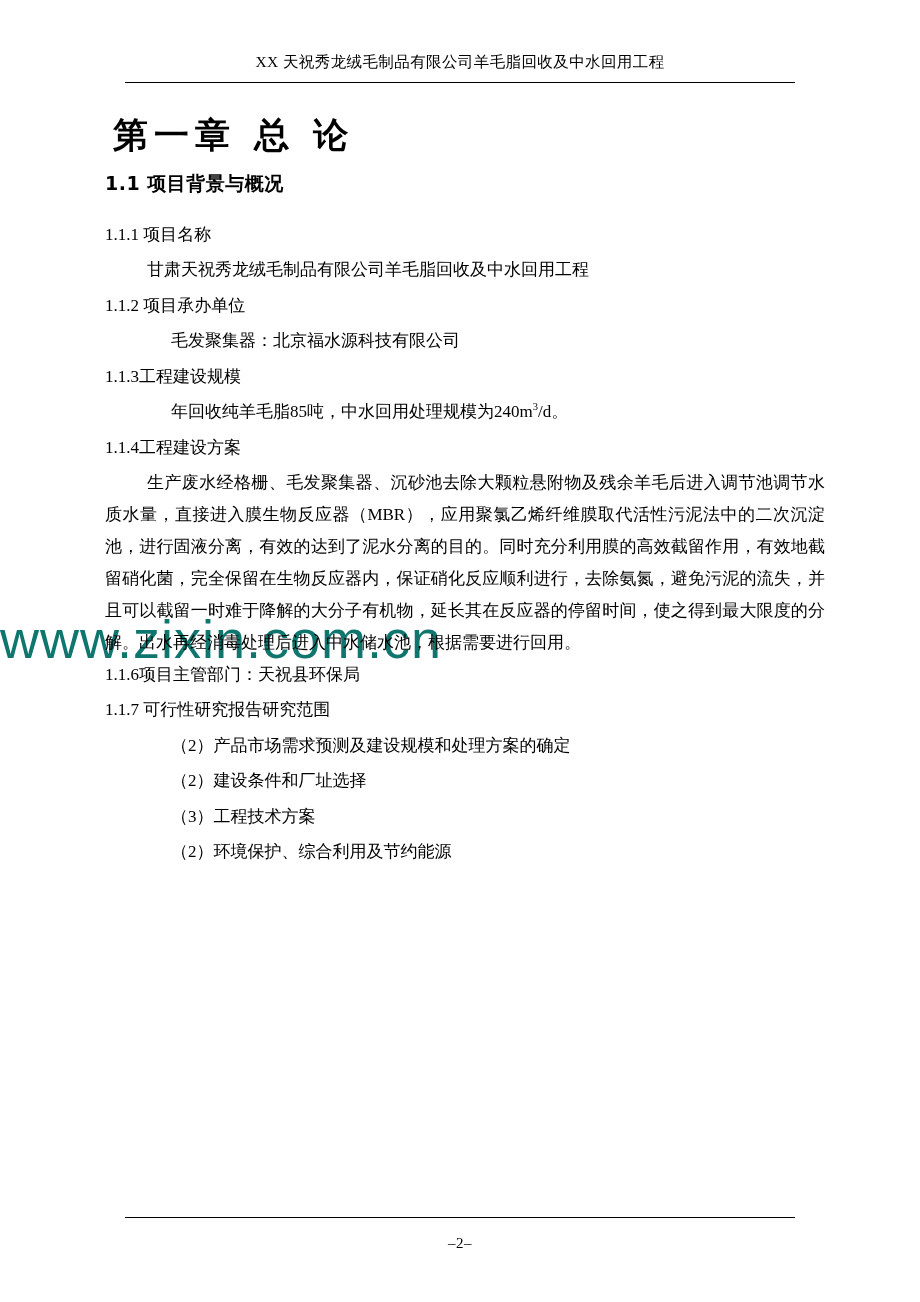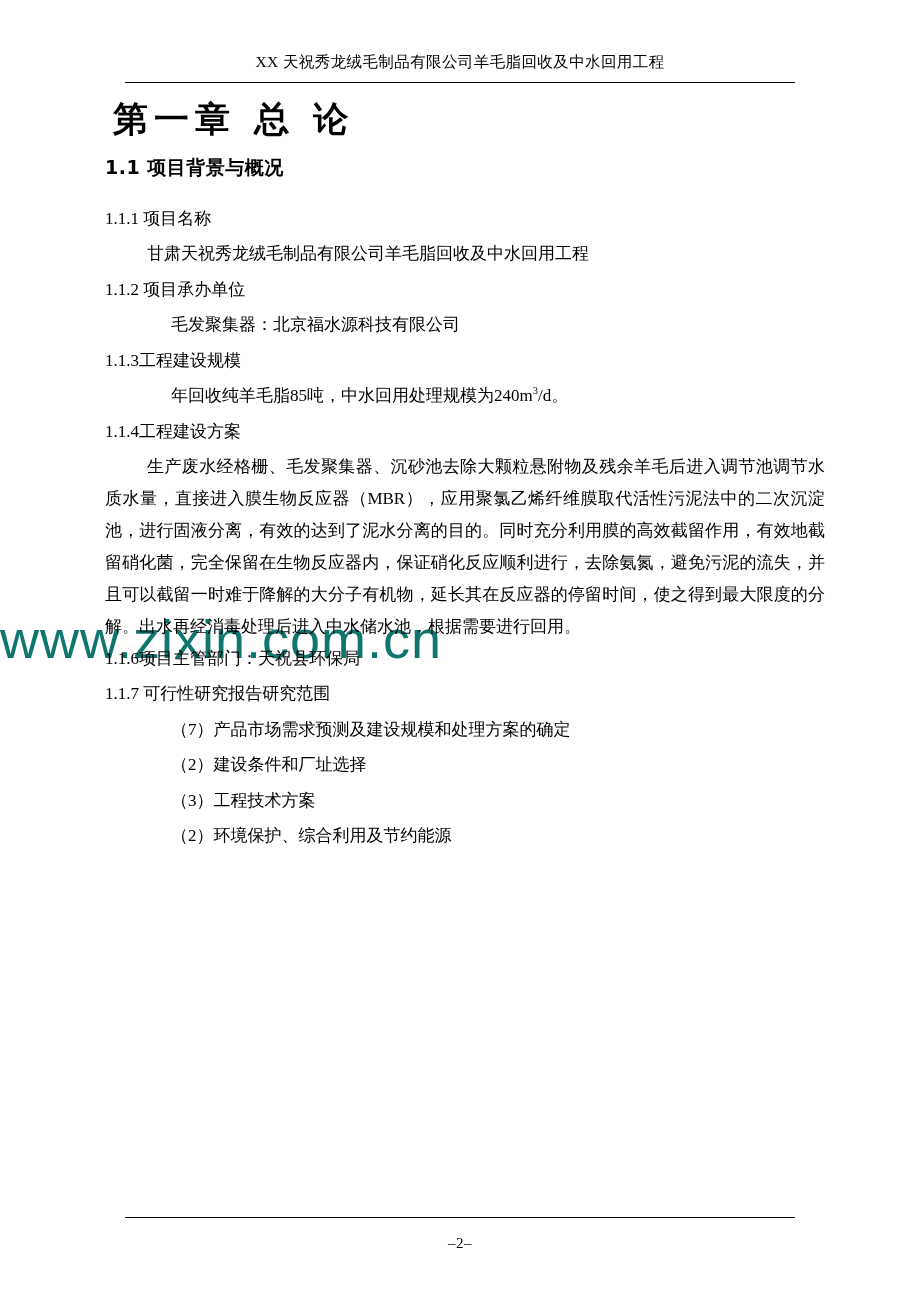--- a/index.html
+++ b/index.html
@@ -13,21 +13,21 @@
     font-family: "Liberation Serif", "DejaVu Serif", serif;
     color: #000000;
     position: relative;
     overflow: hidden;
   }
   .page {
     position: relative;
     width: 920px;
     height: 1302px;
     box-sizing: border-box;
-    padding: 0 95px;
+    padding: 16px 95px;
   }
   
   .header {
     position: absolute;
     left: 125px;
     right: 125px;
     top: 52px;
     text-align: center;
     font-size: 15.5px;
     letter-spacing: 0.4px;
@@ -136,21 +136,21 @@
 
     <p class="para">1.1.3工程建设规模</p>
     <p class="para indent2"><span>年回收纯羊毛脂85吨，中水回用处理规模为240m</span><sup>3</sup><span>/d。</span></p>
 
     <p class="para">1.1.4工程建设方案</p>
     <p class="para body">生产废水经格栅、毛发聚集器、沉砂池去除大颗粒悬附物及残余羊毛后进入调节池调节水质水量，直接进入膜生物反应器（MBR），应用聚氯乙烯纤维膜取代活性污泥法中的二次沉淀池，进行固液分离，有效的达到了泥水分离的目的。同时充分利用膜的高效截留作用，有效地截留硝化菌，完全保留在生物反应器内，保证硝化反应顺利进行，去除氨氮，避免污泥的流失，并且可以截留一时难于降解的大分子有机物，延长其在反应器的停留时间，使之得到最大限度的分解。出水再经消毒处理后进入中水储水池，根据需要进行回用。</p>
 
     <p class="para">1.1.6项目主管部门：天祝县环保局</p>
     <p class="para">1.1.7 可行性研究报告研究范围</p>
 
-    <p class="para indent2">（7）产品市场需求预测及建设规模和处理方案的确定</p>
+    <p class="para indent2">（2）产品市场需求预测及建设规模和处理方案的确定</p>
     <p class="para indent2">（2）建设条件和厂址选择</p>
     <p class="para indent2">（3）工程技术方案</p>
     <p class="para indent2">（2）环境保护、综合利用及节约能源</p>
 
   </div>
 
   <div class="footer-rule"></div>
   <div class="page-number">–2–</div>
 
 </div>

